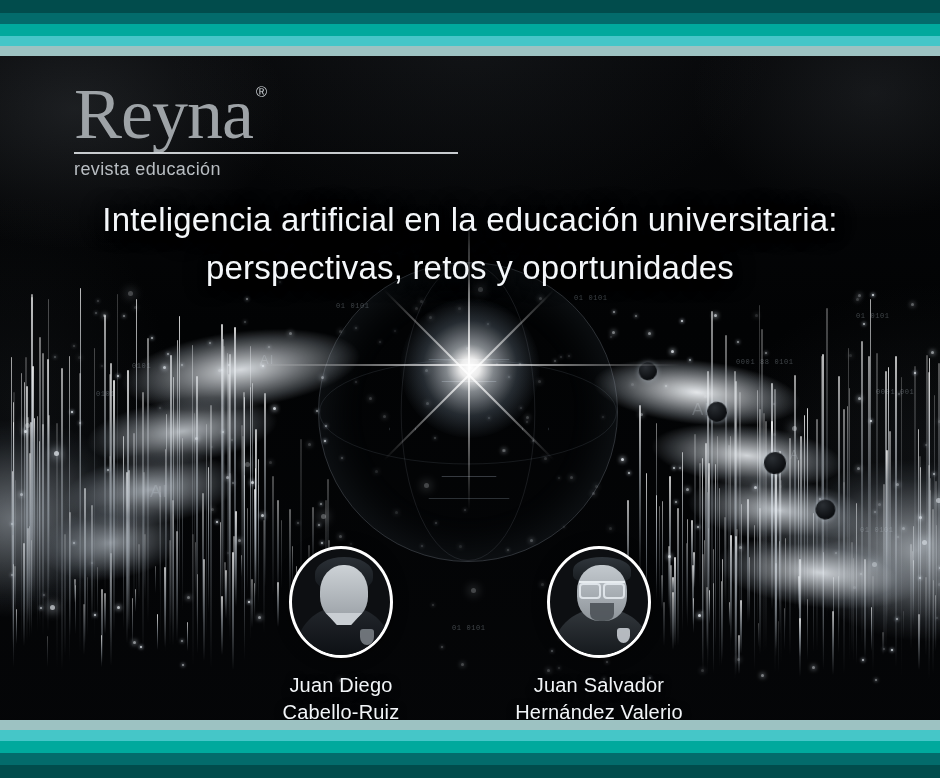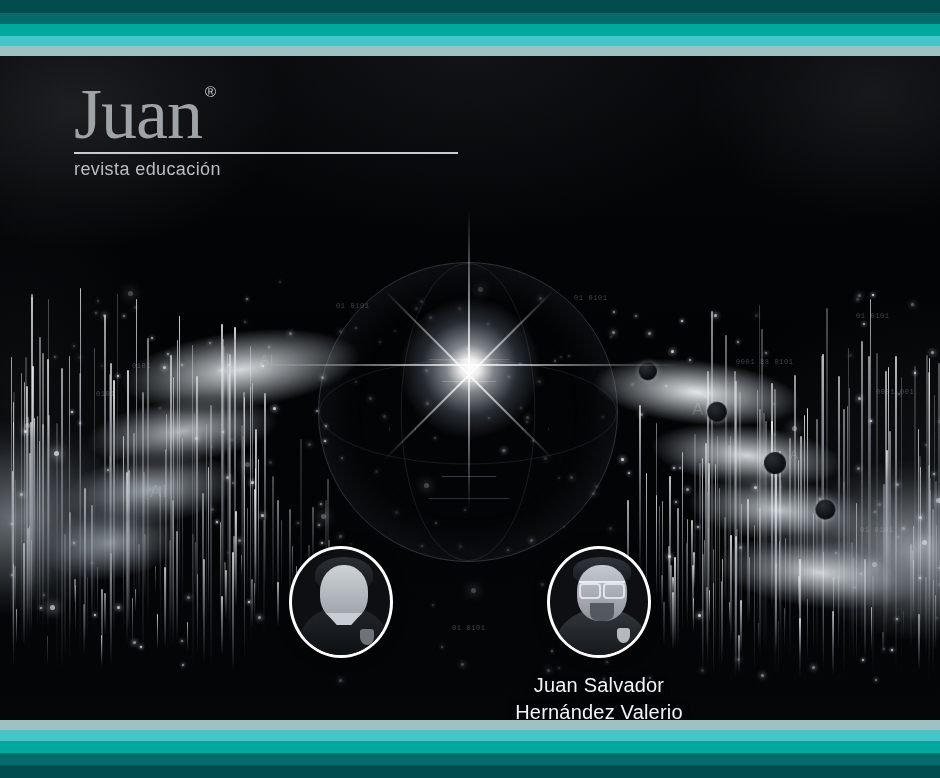--- a/index.html
+++ b/index.html
@@ -917,40 +917,43 @@
 
     <div class="burst"></div>
     <div class="burst-ray ray-v"></div>
     <div class="burst-ray ray-h"></div>
     <div class="burst-ray ray-d1"></div>
     <div class="burst-ray ray-d2"></div>
   </div>
 
   <div class="logo">
     <div class="logo-word">
-      <span class="logo-trans">Juan</span>
+      <span class="logo-trans">Reyna</span>
       <span class="logo-reg">®</span>
     </div>
     <div class="logo-rule"></div>
     <div class="logo-sub">revista educación</div>
   </div>
 
+  <div class="title">Inteligencia artificial en la educación universitaria: perspectivas, retos y oportunidades</div>
 
   <div class="authors">
 
     <div class="author">
       <div class="avatar">
         <div class="avatar-art p1">
           <div class="body"></div>
             <div class="hair"></div>
             <div class="skin"></div>
           <div class="collar"></div>
             <div class="crest"></div>
         </div>
       </div>
+      <div class="author-name">Juan Diego
+Cabello-Ruiz</div>
     </div>
 
 
     <div class="author">
       <div class="avatar">
         <div class="avatar-art p3">
           <div class="body"></div>
             <div class="hair"></div>
             <div class="skin"></div>
           <div class="glasses"></div>

